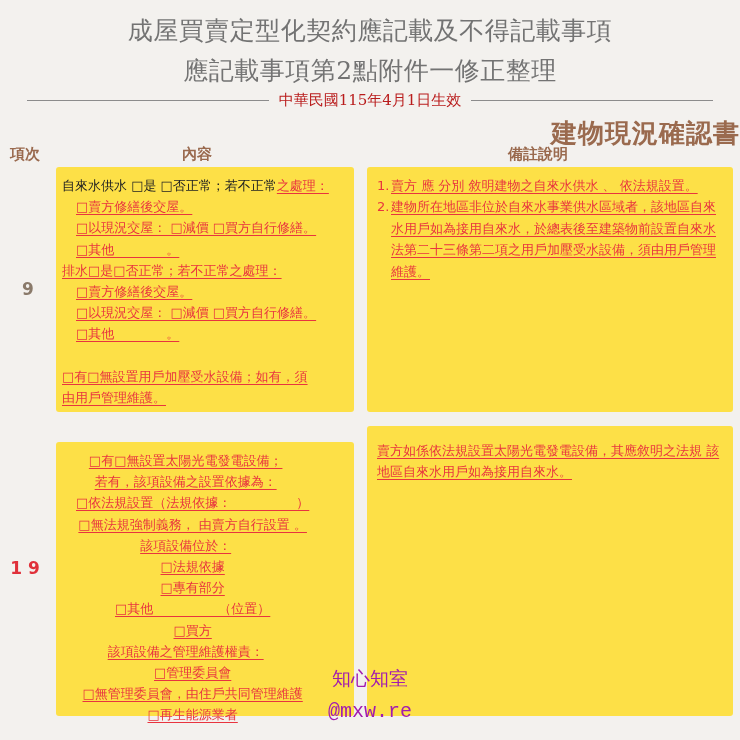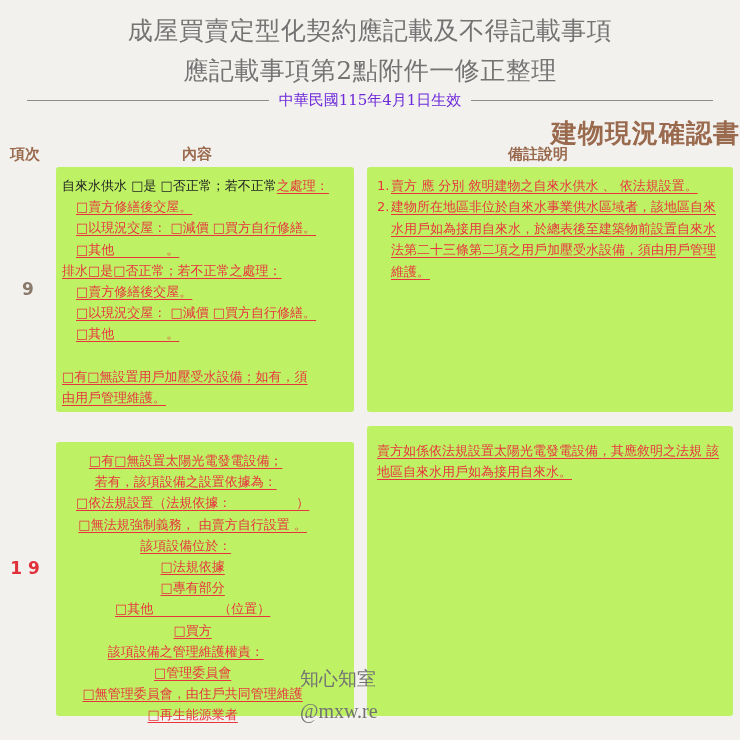--- a/index.html
+++ b/index.html
@@ -17,63 +17,63 @@
     }
     .title.l1 { top: 14px; }
     .title.l2 { top: 54px; }
     .date-row {
       position: absolute; top: 90px; left: 27px; width: 686px; height: 20px;
       display: flex; align-items: center; gap: 10px;
     }
     .date-row .rule { flex: 1; height: 1px; background: #8c8c8c; }
     .date-row .date {
       font-family: "DejaVu Serif", "Liberation Serif", serif;
-      color: #6d28d9; font-size: 15px; white-space: nowrap;
+      color: #b91c1c; font-size: 15px; white-space: nowrap;
     }
     .subtitle {
       position: absolute; top: 116px; left: 0; width: 740px; text-align: right;
       color: #9a6a4e; font-size: 26px; font-weight: bold; letter-spacing: 1px;
     }
     .col-head {
       position: absolute; top: 145px; color: #9a6a4e; font-size: 15px; font-weight: bold;
     }
     .col-head.h1 { left: 10px; }
     .col-head.h2 { left: 182px; }
     .col-head.h3 { left: 508px; }
 
     .item-no {
       position: absolute; font-size: 17px; font-weight: bold; width: 56px; text-align: center;
     }
     .item-no.n9 { top: 279px; color: #8a7a6a; left: 0; }
     .item-no.n19 { top: 558px; color: #e0303a; left: 0; letter-spacing: 6px; }
 
     .panel {
-      position: absolute; background: #bef264; border-radius: 3px;
+      position: absolute; background: #fde047; border-radius: 3px;
     }
     .p1c { left: 56px; top: 167px; width: 298px; height: 245px; }
     .p1n { left: 367px; top: 167px; width: 366px; height: 245px; }
     .p2c { left: 56px; top: 442px; width: 298px; height: 274px; text-align: center; }
     .p2n { left: 367px; top: 426px; width: 366px; height: 290px; }
 
     .lines { position: absolute; left: 6px; top: 8px; font-size: 13px; line-height: 21.2px; }
     .line { white-space: nowrap; height: 21.2px; }
     .line.ind { padding-left: 14px; }
     .red { color: #e8343f; text-decoration: underline; text-decoration-color: #e8343f; text-underline-offset: 3px; }
     .blk { color: #222; }
     .gap { height: 21.2px; }
 
     .notes { position: absolute; left: 10px; top: 8px; width: 340px; font-size: 13px; line-height: 21.4px; color: #e8343f; }
     .note { display: flex; }
     .note .num { width: 14px; flex: none; }
     .note .txt { text-decoration: underline; text-underline-offset: 3px; }
     .notes2 { position: absolute; left: 10px; top: 14px; width: 345px; font-size: 13px; line-height: 21.4px; color: #e8343f; text-decoration: underline; text-underline-offset: 3px; }
 
     .wm {
-      position: absolute; left: 300px; width: 140px; 
-      font-family: Liberation Serif, serif; color: #737373;
+      position: absolute; left: 300px; width: 140px; text-align: center;
+      font-family: Liberation Mono, monospace; color: #a21caf;
     }
     .wm.w1 { top: 666px; font-size: 19px; }
     .wm.w2 { top: 700px; font-size: 20px; }
   </style>
 </head>
 <body>
 
 <div class="title l1">成屋買賣定型化契約應記載及不得記載事項</div>
 <div class="title l2">應記載事項第2點附件一修正整理</div>
 <div class="date-row">

